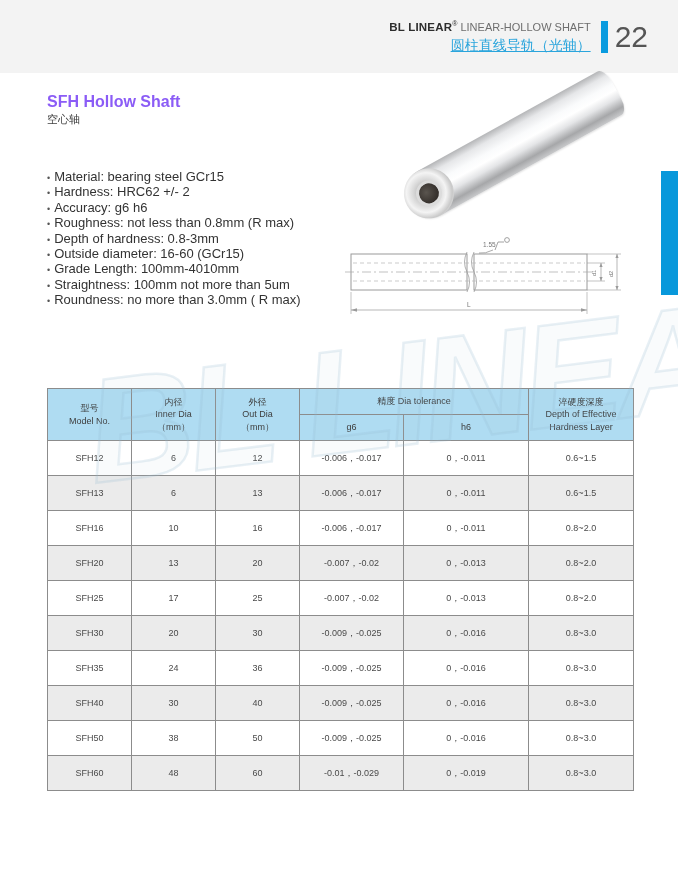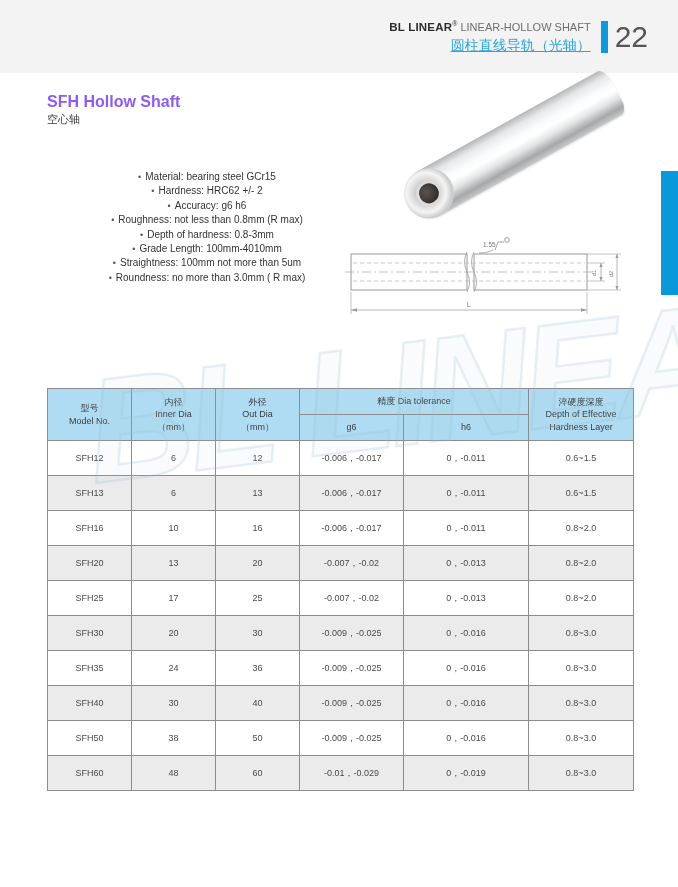--- a/index.html
+++ b/index.html
@@ -19,21 +19,21 @@
   .hdr-line2 { font-size:14px; color:#2ba5dc; margin-top:2px;text-decoration:underline; }
   .hdr-bar { width:7px; height:32px; margin:0 7px 0 10px; }
   .hdr-num { font-size:30px; font-weight:300; color:#555; line-height:32px; }
 
   
   .title-en { position:absolute; left:47px; top:93px; font-size:16px; font-weight:bold; }
   .title-cn { position:absolute; left:47px; top:112px; font-size:11px; color:#3f3f3f; }
 
   
   .specs { position:absolute; left:47px; top:170px; width:320px; list-style:none; }
-  .specs li { font-size:10px; color:#333; line-height:14.4px; white-space:nowrap;text-align:center; }
+  .specs li { font-size:13px; color:#333; line-height:14.4px; white-space:nowrap; }
   .specs li::before { content:"\2022"; color:#555; margin-right:4px; font-size:9px; }
 
   
   .photo { position:absolute; left:388px; top:82px; width:256px; height:158px; }
   .tube { position:absolute; left:20px; top:98px; width:238px; height:50px;
           transform-origin:0 50%; transform:rotate(-29deg);
           border-radius:25px 8px 8px 25px / 50% 30% 30% 50%;
           background:linear-gradient(180deg,#b4b5b7 0%,#e6e7e9 16%,#fafbfc 36%,#ffffff 50%,#e4e5e7 66%,#a6a7a9 86%,#c9cacc 100%);
           box-shadow:0 1px 2px rgba(0,0,0,0.12); }
   .tube-cap { position:absolute; left:-1px; top:0; width:50px; height:50px; border-radius:50%;
@@ -85,20 +85,21 @@
 
   <div class="title-en" style="color: #8b5cf6;">SFH Hollow Shaft</div>
   <div class="title-cn">空心轴</div>
 
   <ul class="specs">
       <li><span>Material: bearing steel GCr15</span></li>
       <li class="alt"><span>Hardness: HRC62 +/- 2</span></li>
       <li><span>Accuracy: g6 h6</span></li>
       <li class="alt"><span>Roughness: not less than 0.8mm (R max)</span></li>
       <li><span>Depth of hardness: 0.8-3mm</span></li>
+      <li class="alt"><span>Outside diameter: 16-60 (GCr15)</span></li>
       <li><span>Grade Length: 100mm-4010mm</span></li>
       <li class="alt"><span>Straightness: 100mm not more than 5um</span></li>
       <li><span>Roundness: no more than 3.0mm ( R max)</span></li>
     </ul>
 
   <div class="photo">
     <div class="tube">
       <div class="tube-cap">
         <div class="tube-hole"></div>
       </div>

